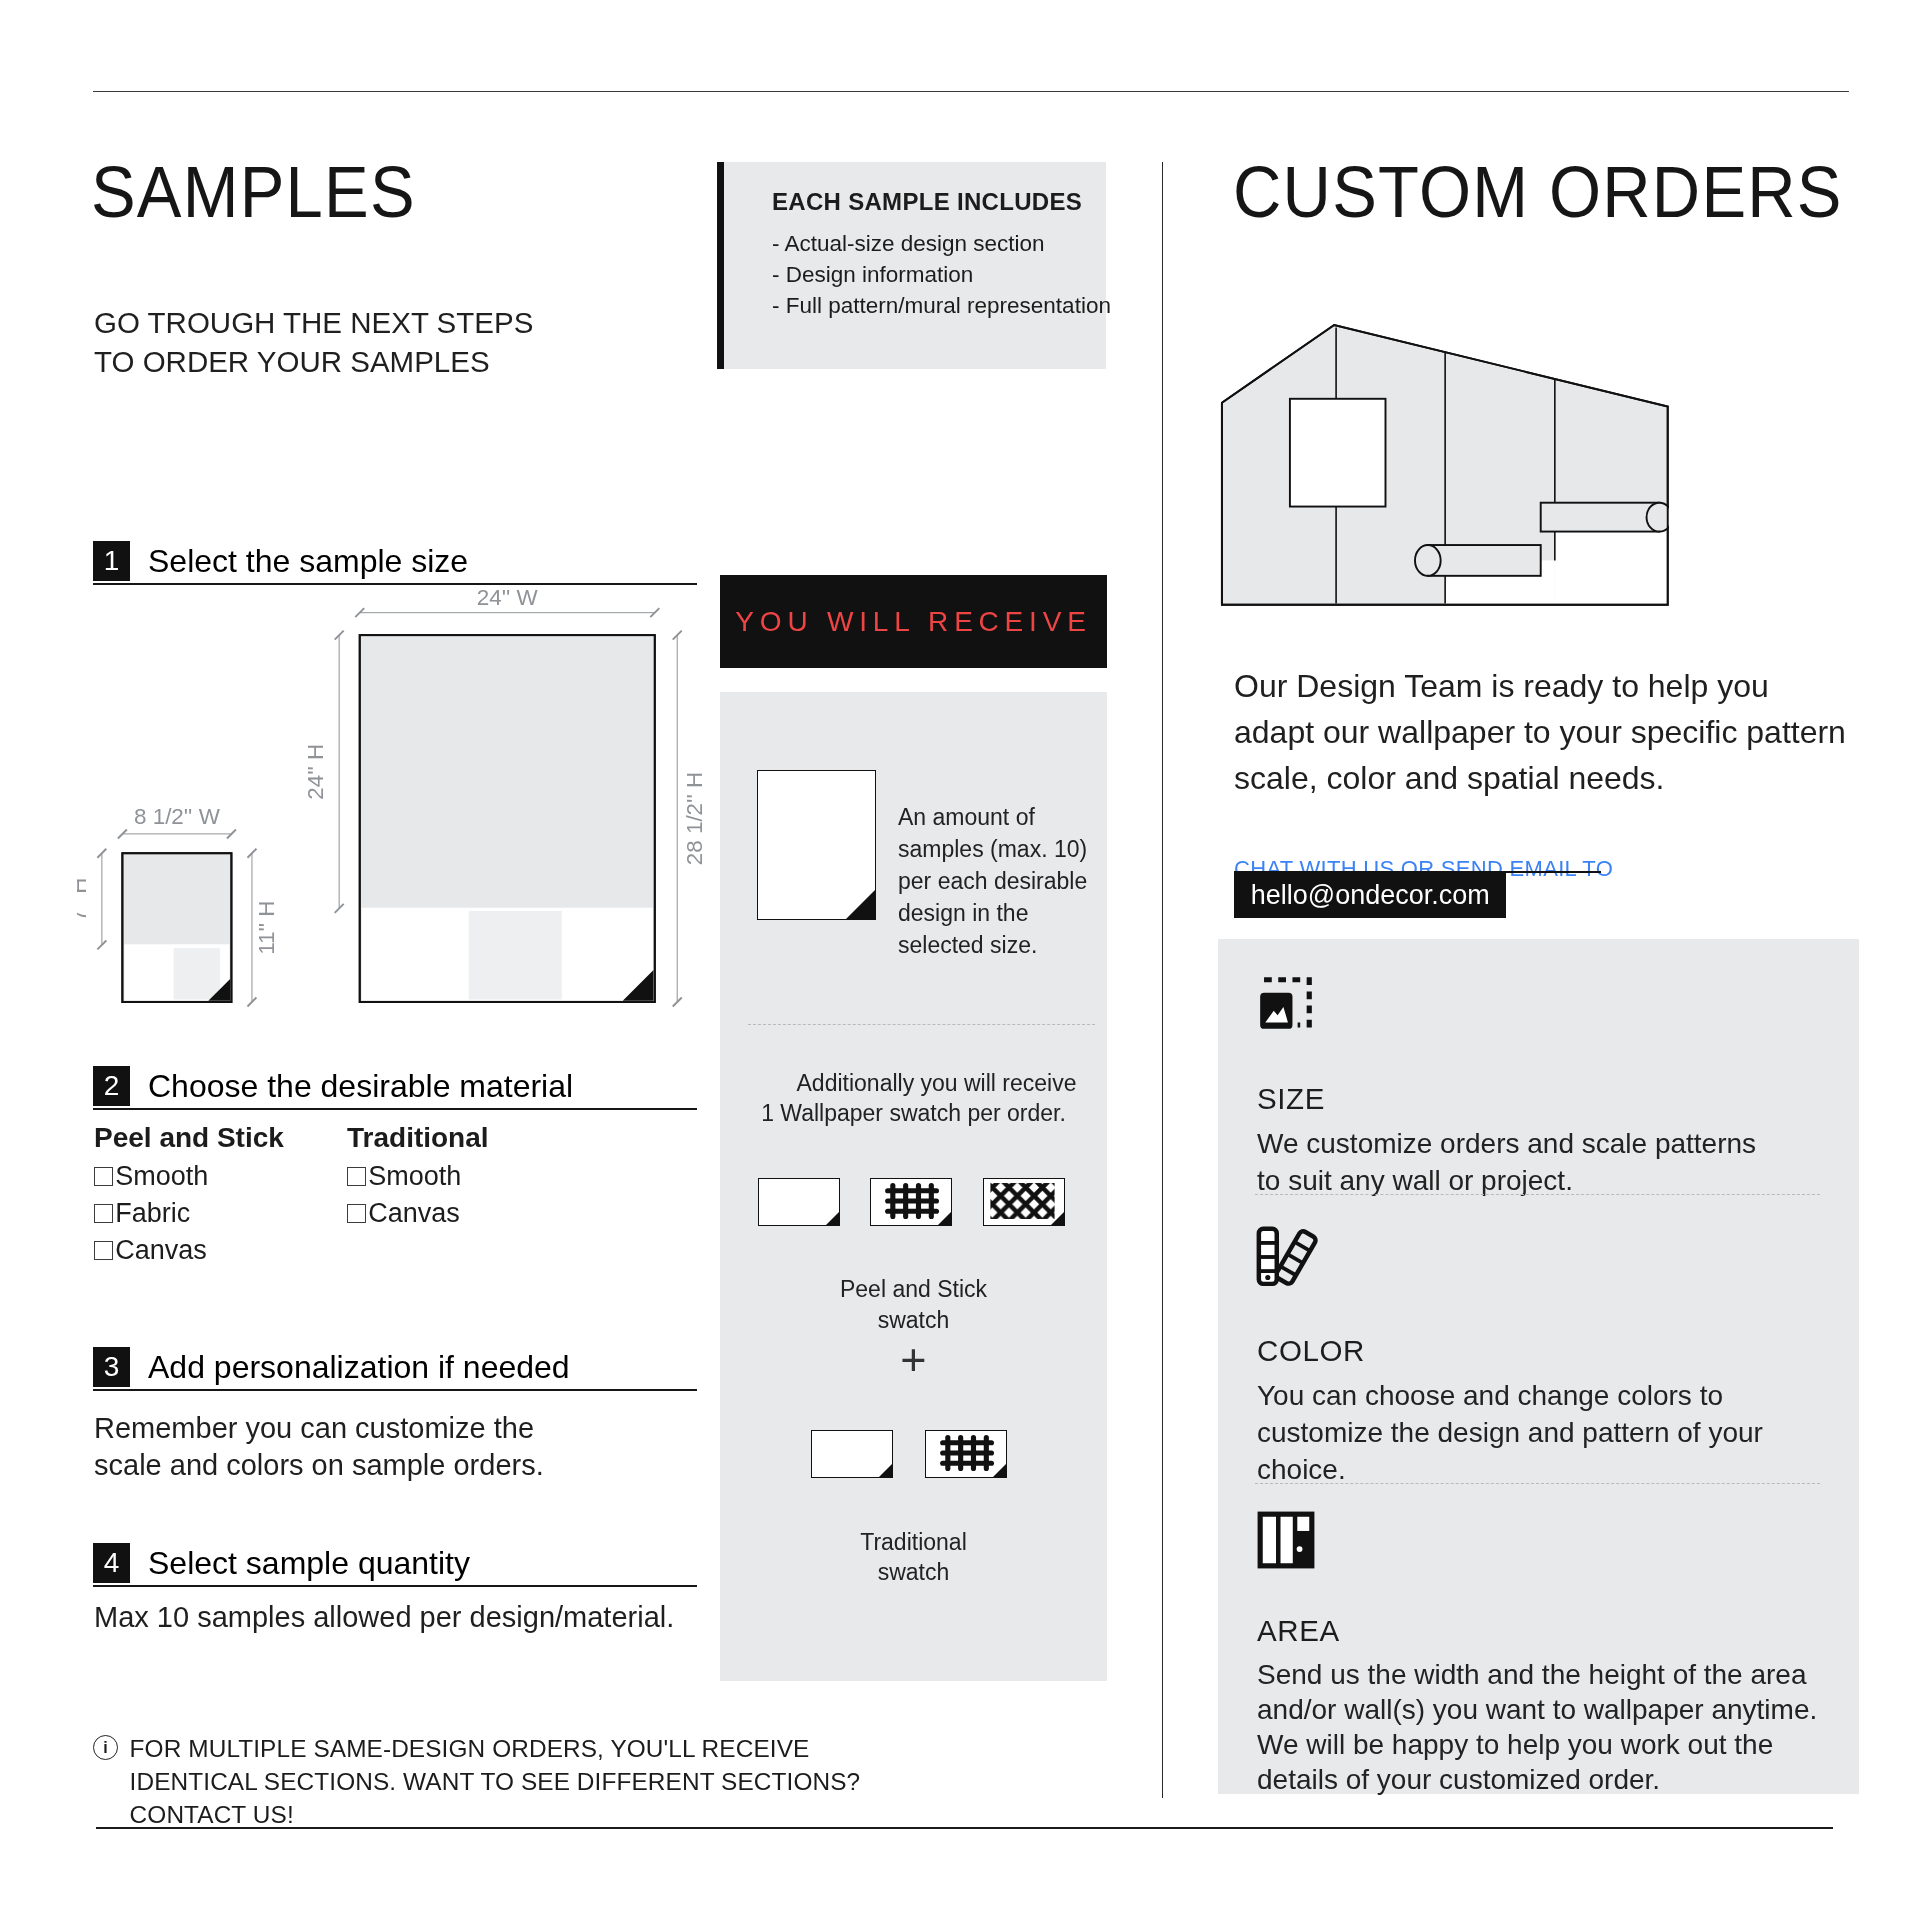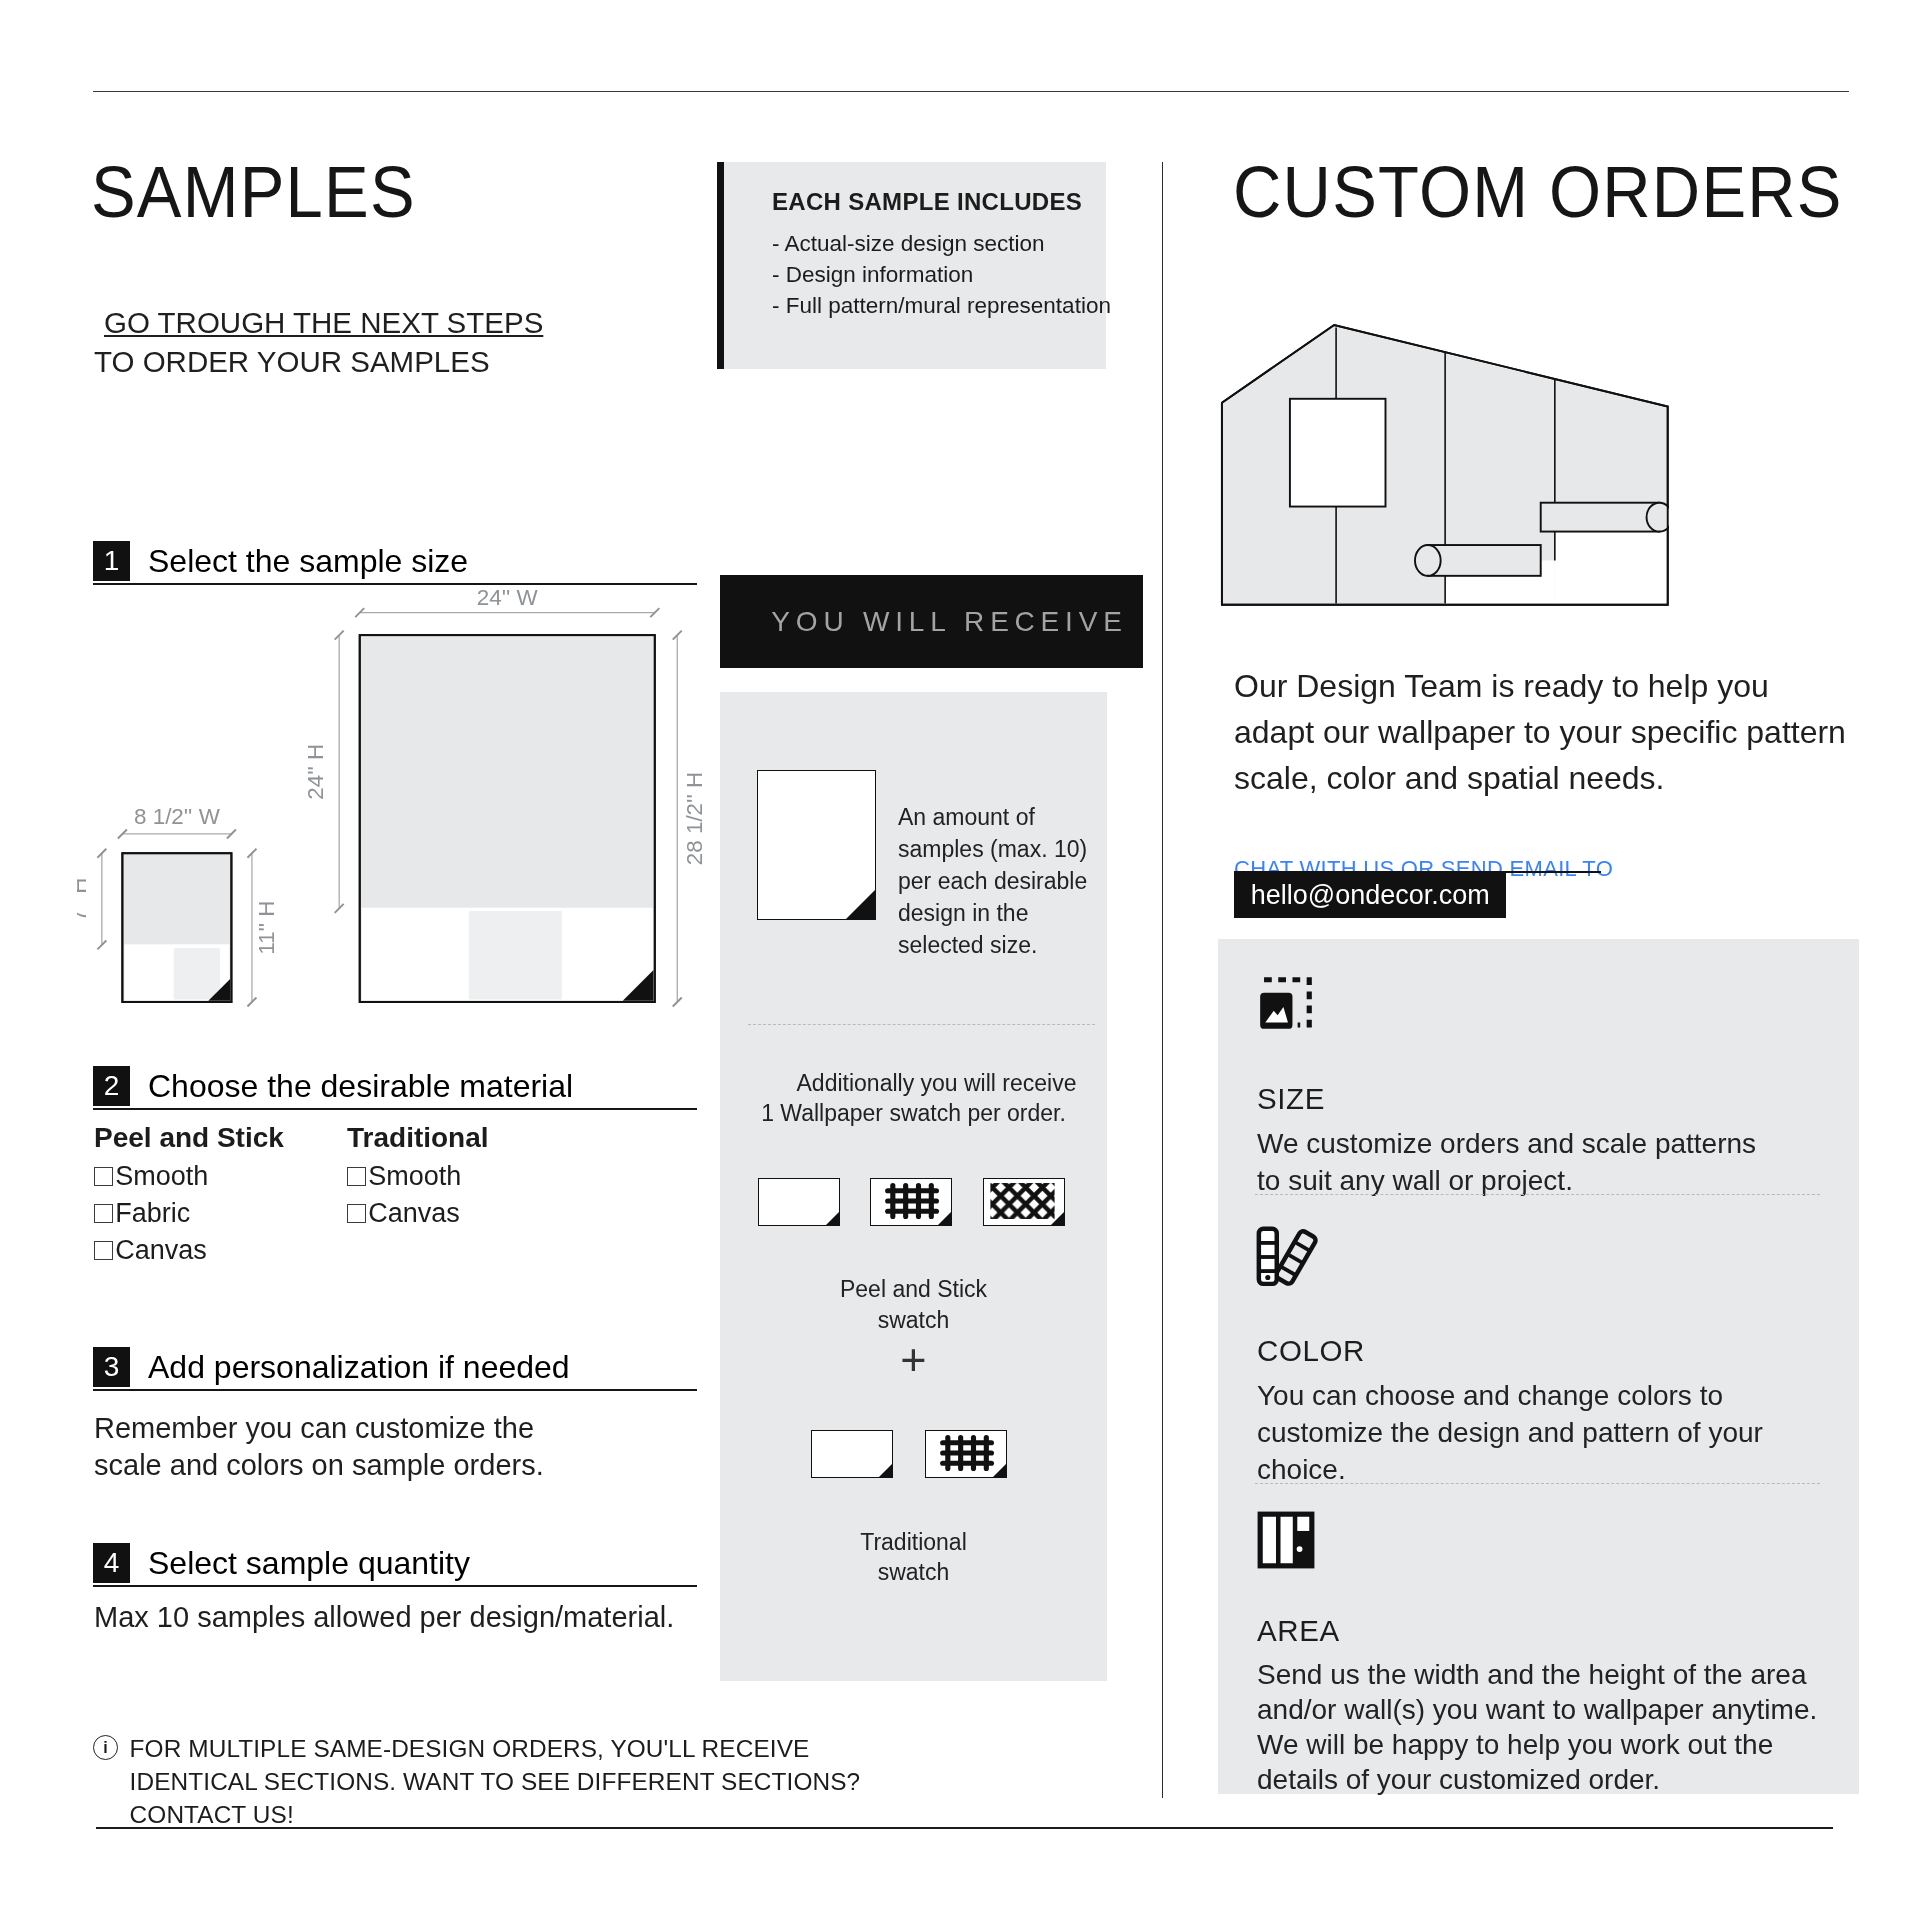--- a/index.html
+++ b/index.html
@@ -25,22 +25,22 @@
   .mat-head{font-size:28px;font-weight:bold;}
   .opt-row{display:flex;align-items:center;gap:2px;justify-content:space-between;}
   .checkbox{width:17.3px;height:17.3px;border:1.3px solid #3c3c3c;background:#fff;flex:0 0 auto;}
   .opt-label{font-size:27px;}
   .body-text{font-size:29px;line-height:37px;color:#1f1f1f;}
   .footnote{display:flex;gap:11.6px;}
   .info-icon{width:23px;height:23px;border:1.9px solid #222;border-radius:50%;flex:0 0 auto;
              display:flex;align-items:center;justify-content:center;
              font-size:16px;font-weight:bold;margin-top:3.2px;}
   .footnote-text{font-size:24.4px;line-height:33px;width:796px;letter-spacing:0.1px;}
-  .receive-bar{background:#111;color:#a3a3a3;display:flex;align-items:center;justify-content:center;
-               font-size:28px;letter-spacing:5.8px;white-space:nowrap;padding-left:36px;}
+  .receive-bar{background:#111;color:#ef4444;display:flex;align-items:center;justify-content:center;
+               font-size:28px;letter-spacing:5.8px;white-space:nowrap;}
   .receive-panel{background:#e8e9ea;margin-top:24px;}
   .paper-icon{background:#fff;border:1.9px solid #111;position:relative;}
   .fold-big{position:absolute;right:0;bottom:0;width:0;height:0;
             border-bottom:29.5px solid #111;border-left:29.5px solid transparent;}
   .fold-sm{position:absolute;right:0;bottom:0;width:0;height:0;
            border-bottom:13px solid #111;border-left:13px solid transparent;}
   .amount-text{font-size:23px;line-height:32px;width:193px;color:#222;}
   .dashed{border-top:1.3px dashed #b8babd;height:0;}
   .center-text{text-align:center;font-size:23px;line-height:31px;color:#222;}
   .swatch-card{width:80px;height:46px;background:#fff;border:1.3px solid #111;position:absolute;}
@@ -55,21 +55,21 @@
 </style>
 </head>
 <body>
 
 <div class="abs hrule" style="left:93px;top:91px;width:1756px;"></div>
 <div class="abs" style="left:96px;top:1827px;width:1737px;height:1.9px;background:#1c1c1c;"></div>
 <div class="abs vrule" style="left:1162px;top:162px;height:1636px;"></div>
 
 <div class="abs big-title" style="left:91px;top:155px;">SAMPLES</div>
 
-<div class="abs intro-line" style="left:104px;top:303px;text-decoration:underline;">GO TROUGH THE NEXT STEPS</div>
+<div class="abs intro-line" style="left:94px;top:303px;">GO TROUGH THE NEXT STEPS</div>
 <div class="abs intro-line" style="left:94px;top:342px;">TO ORDER YOUR SAMPLES</div>
 
 <div class="abs includes-box" style="left:717px;top:162px;width:389px;height:207px;">
   <div class="includes-head">EACH SAMPLE INCLUDES</div>
   <div class="inc-item">- Actual-size design section</div>
   <div class="inc-item">- Design information</div>
   <div class="inc-item">- Full pattern/mural representation</div>
 </div>
 
 <div class="abs step-head" style="left:93px;top:541px;">

